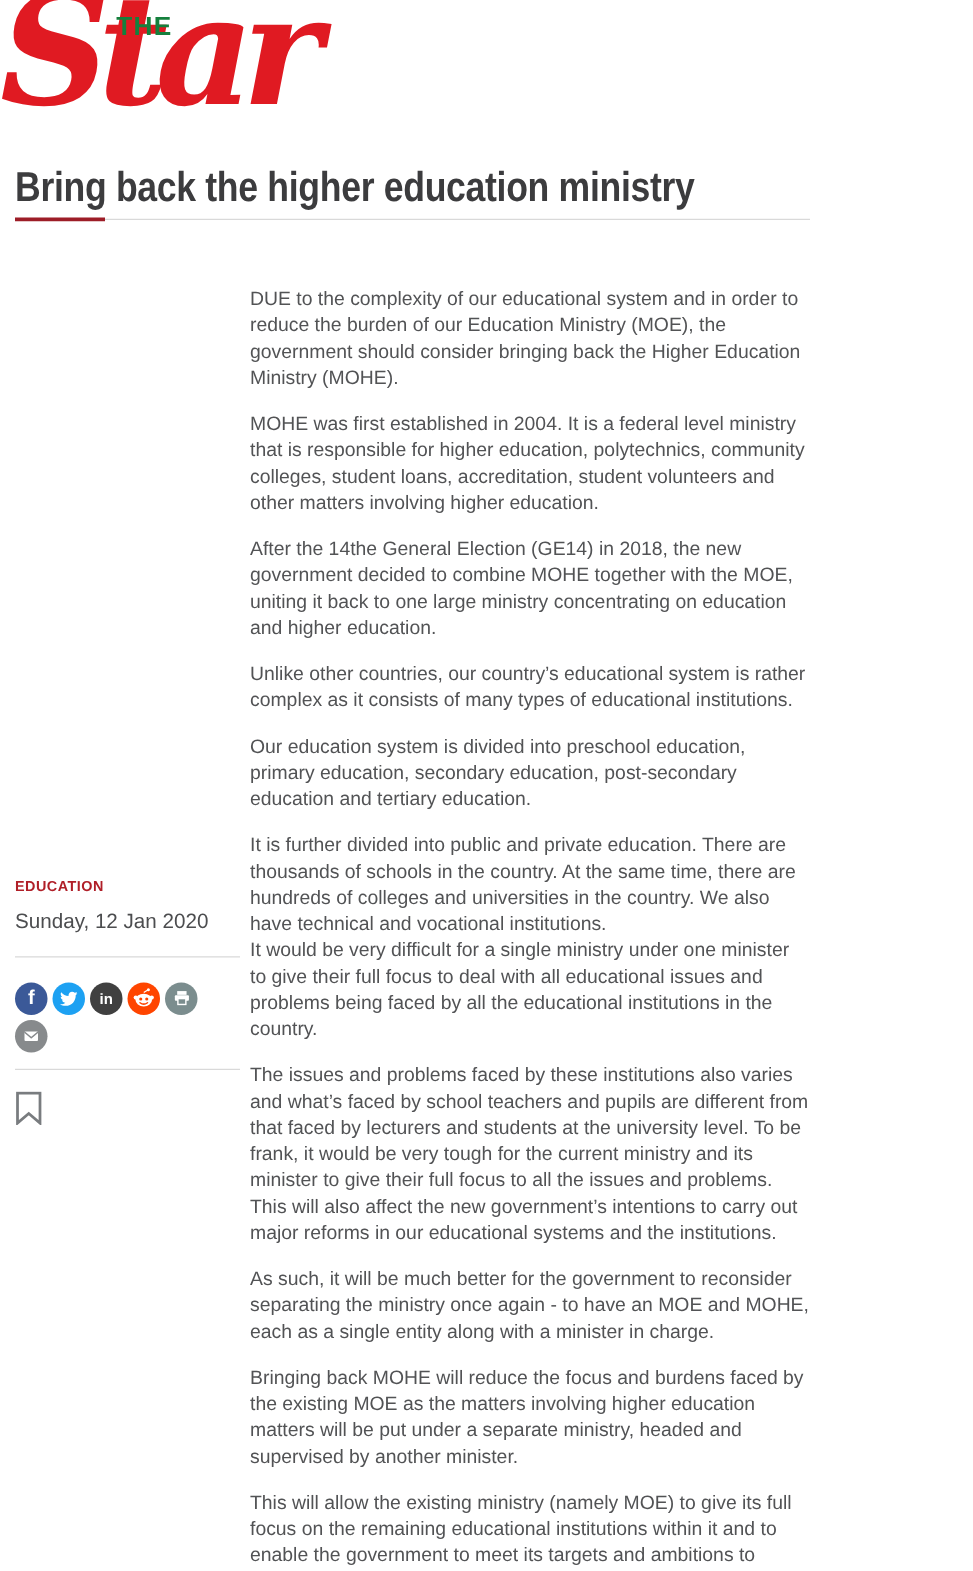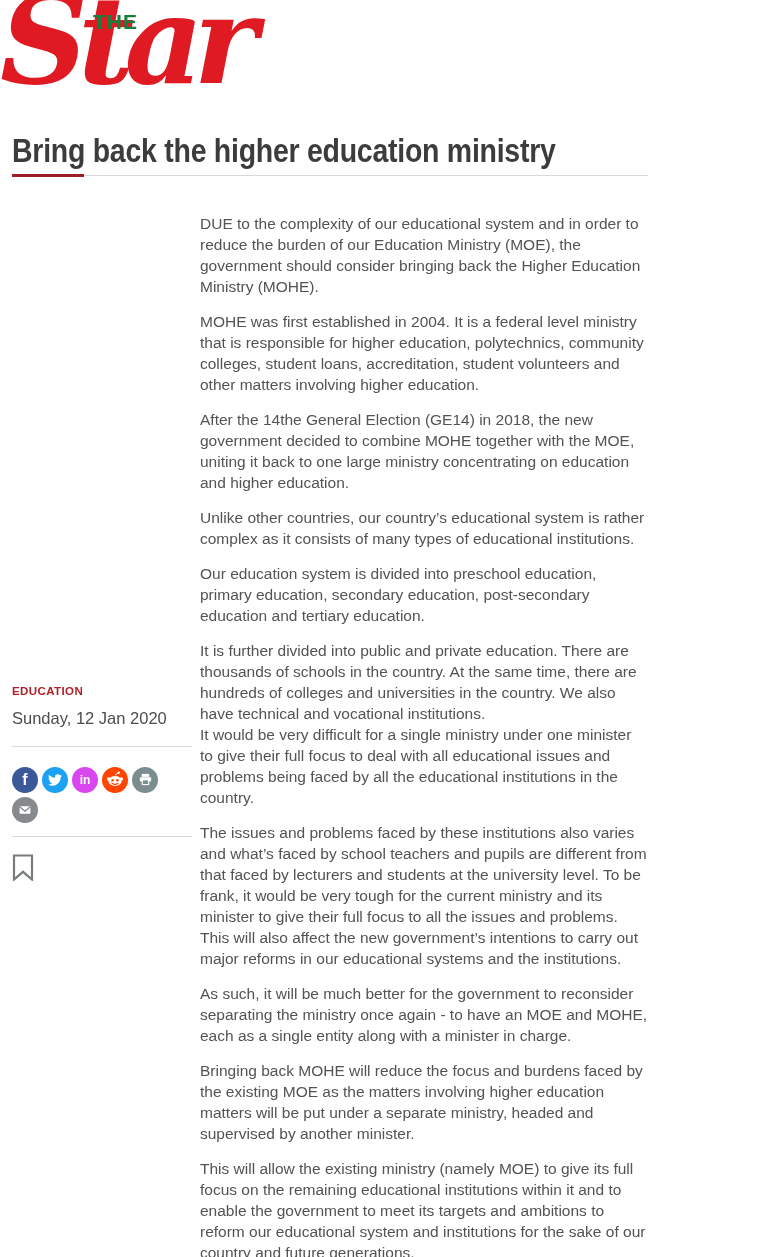--- a/index.html
+++ b/index.html
@@ -67,21 +67,21 @@
   .share-btn .ltr.in { font-size:12px; }
   .share-btn svg { display:block; }
 
   .bookmark-btn {
     margin-top:17px; background:none; border:none; padding:0; cursor:pointer; display:block;
   }
 
   
   .body-col p {
     font-size:15.5px; line-height:21px; color:#525355;
-    margin:0 0 14px 0;
+    margin:16px 0 14px 0;
   }
   .body-col p.bold { font-weight:700; color:#4a4b4d; }
   .body-col p.tight { margin-top:-8px; }
 </style>
 </head>
 <body>
 
 <div class="page">
 
   <a class="logo">
@@ -109,21 +109,21 @@
         <button class="share-btn" style="background-color: rgb(59, 89, 152);">
           <span class="ltr">f</span>
         </button>
 
         <button class="share-btn" style="background-color: rgb(29, 161, 242);">
           <svg width="14" height="14" viewBox="0 0 512 512">
             <path fill="#ffffff" d="M459.4 151.7c.3 4.5.3 9.1.3 13.6 0 138.7-105.6 298.6-298.6 298.6-59.5 0-114.7-17.2-161.1-47.1 8.4 1 16.6 1.3 25.3 1.3 49.1 0 94.2-16.6 130.3-44.8-46.1-1-84.8-31.2-98.1-72.8 6.5 1 13 1.6 19.8 1.6 9.4 0 18.8-1.3 27.6-3.6-48.1-9.7-84.1-52-84.1-103v-1.3c14 7.8 30.2 12.7 47.4 13.3-28.3-18.8-46.8-51-46.8-87.4 0-19.5 5.2-37.4 14.3-53 51.7 63.7 129.3 105.3 216.4 109.8-1.6-7.8-2.6-15.9-2.6-24 0-57.8 46.8-104.9 104.9-104.9 30.2 0 57.5 12.7 76.7 33.1 23.7-4.5 46.5-13.3 66.6-25.3-7.8 24.4-24.4 44.8-46.1 57.8 21.1-2.3 41.6-8.1 60.4-16.2-14.3 20.8-32.2 39.3-52.6 54.3z"></path>
           </svg>
         </button>
 
-        <button class="share-btn" style="background-color: #d946ef;">
+        <button class="share-btn" style="background-color: #404040;">
           <span class="ltr in">in</span>
         </button>
 
         <button class="share-btn" style="background-color: rgb(255, 69, 0);">
           <svg width="20" height="20" viewBox="0 0 20 20">
             <line x1="10" y1="5" x2="13.2" y2="3" stroke="#ffffff" stroke-width="1"></line>
             <circle cx="13.7" cy="2.8" r="1.2" fill="#ffffff"></circle>
             <circle cx="3.6" cy="9" r="1.7" fill="#ffffff"></circle>
             <circle cx="16.4" cy="9" r="1.7" fill="#ffffff"></circle>
             <ellipse cx="10" cy="11" rx="6.6" ry="5.1" fill="#ffffff"></ellipse>

